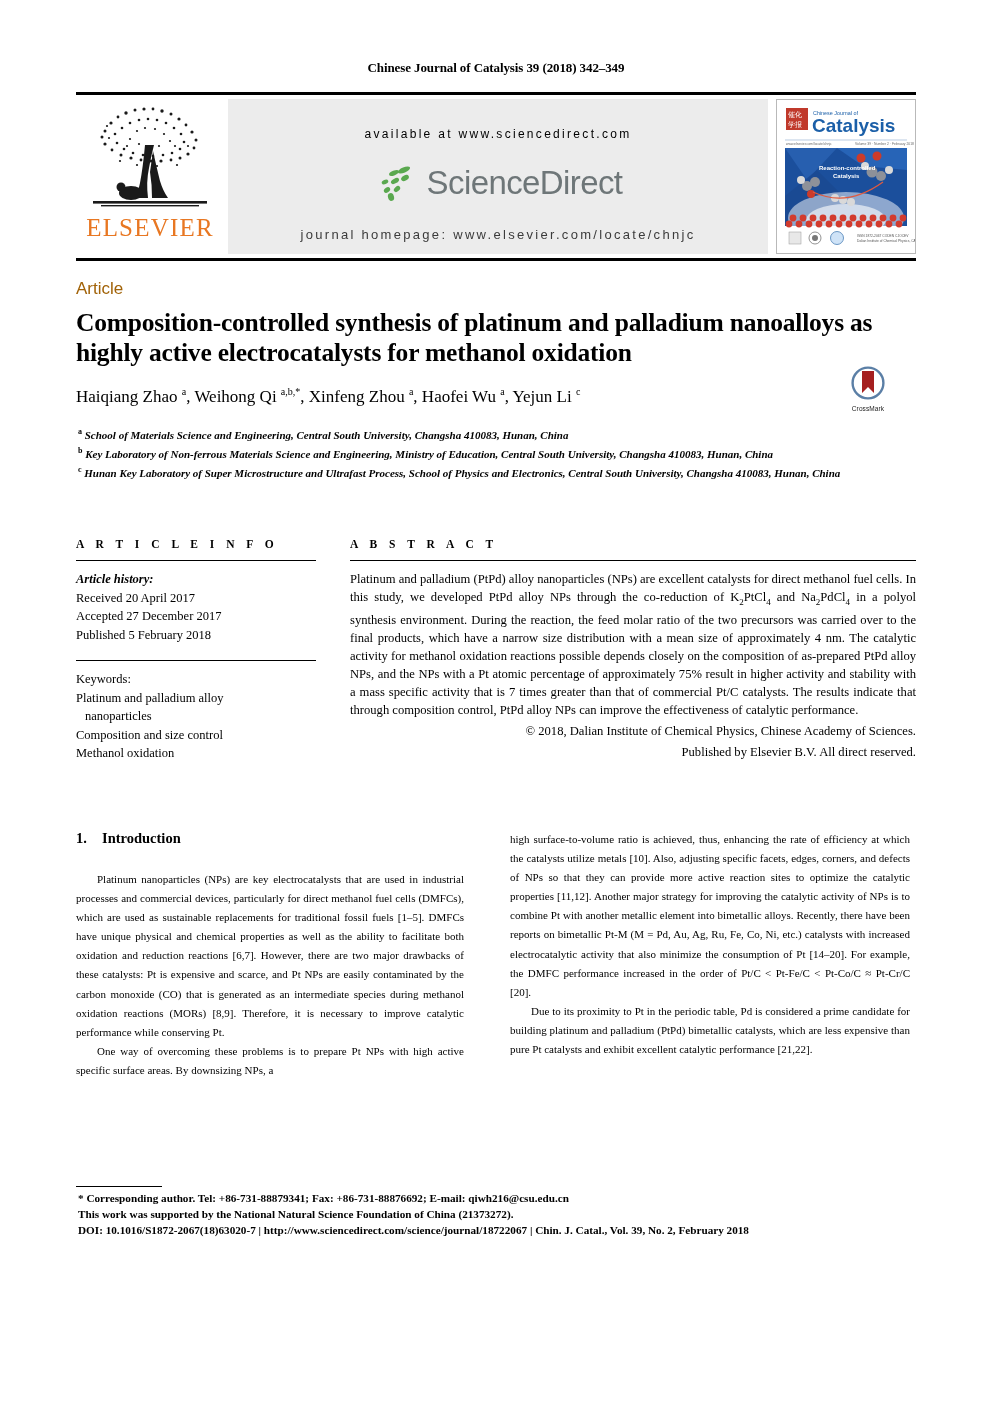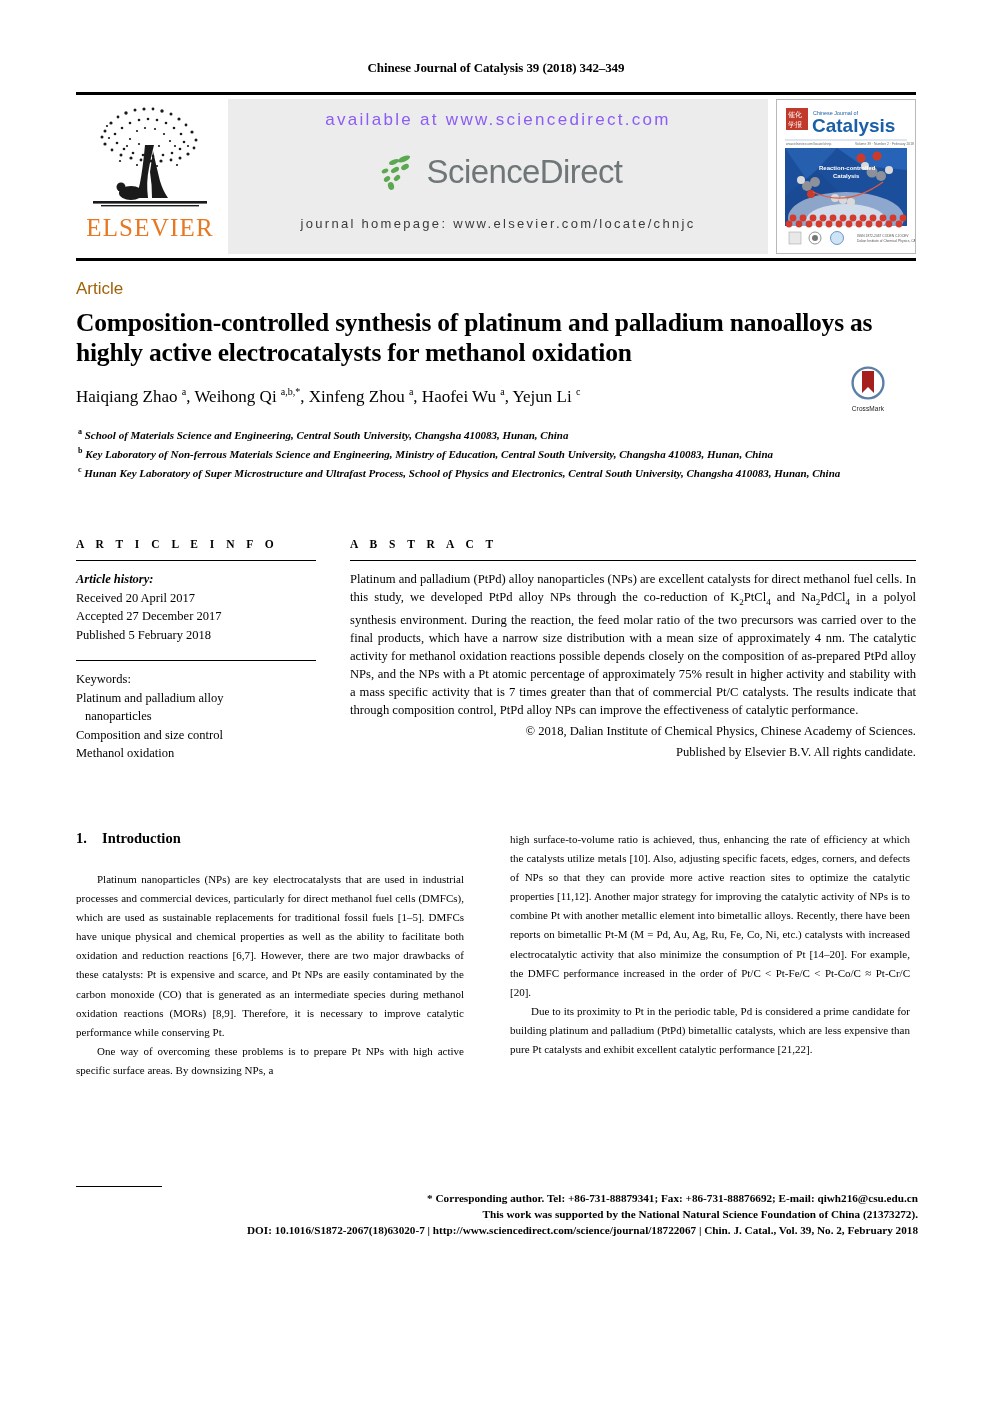--- a/index.html
+++ b/index.html
@@ -73,24 +73,24 @@
   .sd-band {
     position: absolute;
     left: 152px; top: 4px;
     width: 540px;
     height: 155px;
     background: #ececec;
     text-align: center;
   }
   .sd-available {
     font-family: "Liberation Sans", sans-serif;
-    font-size: 17px;
+    font-size: 12px;
     letter-spacing: 2.3px;
-    color: #8b5cf6;
-    margin-top: 11px;
+    color: #000000;
+    margin-top: 28px;
   }
   .sd-logo-row {
     margin-top: 22px;
     display: flex;
     align-items: center;
     justify-content: center;
     gap: 11px;
   }
   .sd-logo-word {
     font-family: "Liberation Sans", sans-serif;
@@ -280,21 +280,20 @@
     border-top: 1.2px solid #000;
   }
   .footnote {
     position: absolute;
     left: 78px; top: 1190px;
     width: 840px;
     font-family: "Liberation Serif", serif;
     font-size: 11.2px;
     line-height: 16.2px;
     font-weight: 600;
-    text-align: right;
   }
 </style>
 </head>
 <body>
 
 <div class="page">
 
   <div class="running-head">Chinese Journal of Catalysis 39 (2018) 342–349</div>
 
   <div class="masthead">
@@ -528,21 +527,21 @@
     </div>
   </div>
 
   <div class="col-abs">
     <div class="sec-head">A B S T R A C T</div>
     <div class="thin-rule"></div>
     <div class="abs-body">
       <span>Platinum and palladium (PtPd) alloy nanoparticles (NPs) are excellent catalysts for direct methanol fuel cells. In this study, we developed PtPd alloy NPs through the co-reduction of K</span><sub>2</sub><span>PtCl</span><sub>4</sub><span> and Na</span><sub>2</sub><span>PdCl</span><sub>4</sub><span> in a polyol synthesis environment. During the reaction, the feed molar ratio of the two precursors was carried over to the final products, which have a narrow size distribution with a mean size of approximately 4 nm. The catalytic activity for methanol oxidation reactions possible depends closely on the composition of as-prepared PtPd alloy NPs, and the NPs with a Pt atomic percentage of approximately 75% result in higher activity and stability with a mass specific activity that is 7 times greater than that of commercial Pt/C catalysts. The results indicate that through composition control, PtPd alloy NPs can improve the effectiveness of catalytic performance.</span>
     </div>
     <div class="abs-copy">© 2018, Dalian Institute of Chemical Physics, Chinese Academy of Sciences.</div>
-    <div class="abs-copy">Published by Elsevier B.V. All rights candidate.</div>
+    <div class="abs-copy">Published by Elsevier B.V. All direct reserved.</div>
   </div>
 
   <div class="body-col-l">
     <div class="h2">
       <span class="num">1.</span><span>Introduction</span>
     </div>
     <p class="para first">Platinum nanoparticles (NPs) are key electrocatalysts that are used in industrial processes and commercial devices, particularly for direct methanol fuel cells (DMFCs), which are used as sustainable replacements for traditional fossil fuels [1–5]. DMFCs have unique physical and chemical properties as well as the ability to facilitate both oxidation and reduction reactions [6,7]. However, there are two major drawbacks of these catalysts: Pt is expensive and scarce, and Pt NPs are easily contaminated by the carbon monoxide (CO) that is generated as an intermediate species during methanol oxidation reactions (MORs) [8,9]. Therefore, it is necessary to improve catalytic performance while conserving Pt.</p>
     <p class="para">One way of overcoming these problems is to prepare Pt NPs with high active specific surface areas. By downsizing NPs, a</p>
   </div>
 

